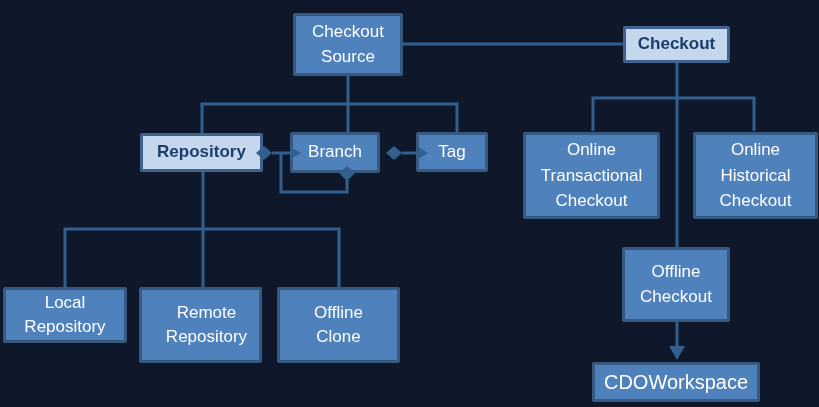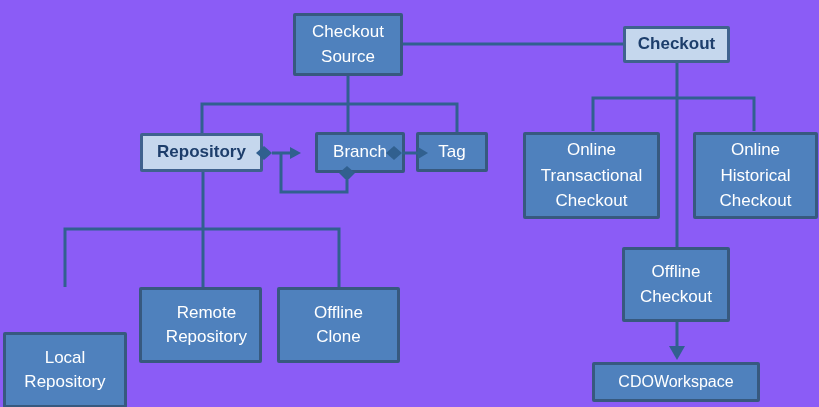--- a/index.html
+++ b/index.html
@@ -1,20 +1,20 @@
 <!DOCTYPE html>
 <html><head>
 <meta charset="utf-8">
 <style>
   html, body { margin: 0; padding: 0; background: #ffffff; }
   #canvas {
     position: relative;
     width: 819px;
     height: 407px;
-    background: #8b5cf6;
+    background: #0f172a;
     font-family: "Liberation Sans", sans-serif;
     overflow: hidden;
   }
   .node {
     position: absolute;
     box-sizing: border-box;
     display: flex;
     align-items: center;
     justify-content: center;
     text-align: center;
@@ -28,21 +28,21 @@
     background: #4f81bd;
     border: 3px solid #37597f;
     color: #ffffff;
   }
   .node-light {
     background: #c5d7ed;
     border: 3px solid #3f628e;
     color: #1d3e6b;
     font-weight: bold;
   }
-  .node-cdo { font-size: 16px; }
+  .node-cdo { font-size: 20px; }
   #connector-layer {
     position: absolute;
     left: 0; top: 0;
     z-index: 2;
     pointer-events: none;
   }
   #connector-layer path {
     stroke: #31608f;
     stroke-width: 3;
     fill: none;
@@ -85,38 +85,38 @@
     <polygon points="677,360 669,346 685,346"></polygon>
   </svg>
 
   <div class="node node-dark" style="left:293px; top:13px;  width:110px; height:63px;">Checkout
 Source</div>
 
   <div class="node node-light" style="left:623px; top:26px;  width:107px; height:37px;">Checkout</div>
 
   <div class="node node-light" style="left:140px; top:133px; width:123px; height:39px;">Repository</div>
 
-  <div class="node node-dark" style="left:315px; top:132px; width:90px;  height:41px;">Branch</div>
+  <div class="node node-dark" style="left:290px; top:132px; width:90px;  height:41px;">Branch</div>
 
   <div class="node node-dark" style="left:416px; top:132px; width:72px;  height:40px;">Tag</div>
 
   <div class="node node-dark" style="left:523px; top:132px; width:137px; height:87px; line-height:1.5;">Online
 Transactional
 Checkout</div>
 
   <div class="node node-dark" style="left:693px; top:132px; width:125px; height:87px; line-height:1.5;">Online
 Historical
 Checkout</div>
 
   <div class="node node-dark" style="left:622px; top:247px; width:108px; height:75px;">Offline
 Checkout</div>
 
   <div class="node node-dark node-cdo" style="left:592px; top:362px; width:168px; height:40px;">CDOWorkspace</div>
 
-  <div class="node node-dark" style="left:3px;   top:287px; width:124px; height:76px;margin-top:45px;">Local
+  <div class="node node-dark" style="left:3px;   top:287px; width:124px; height:56px;">Local
 Repository</div>
 
   <div class="node node-dark" style="left:139px; top:287px; width:123px; height:76px;padding-left:12px;">Remote
 Repository</div>
 
   <div class="node node-dark" style="left:277px; top:287px; width:123px; height:76px;">Offline
 Clone</div>
 
 </div>
 

